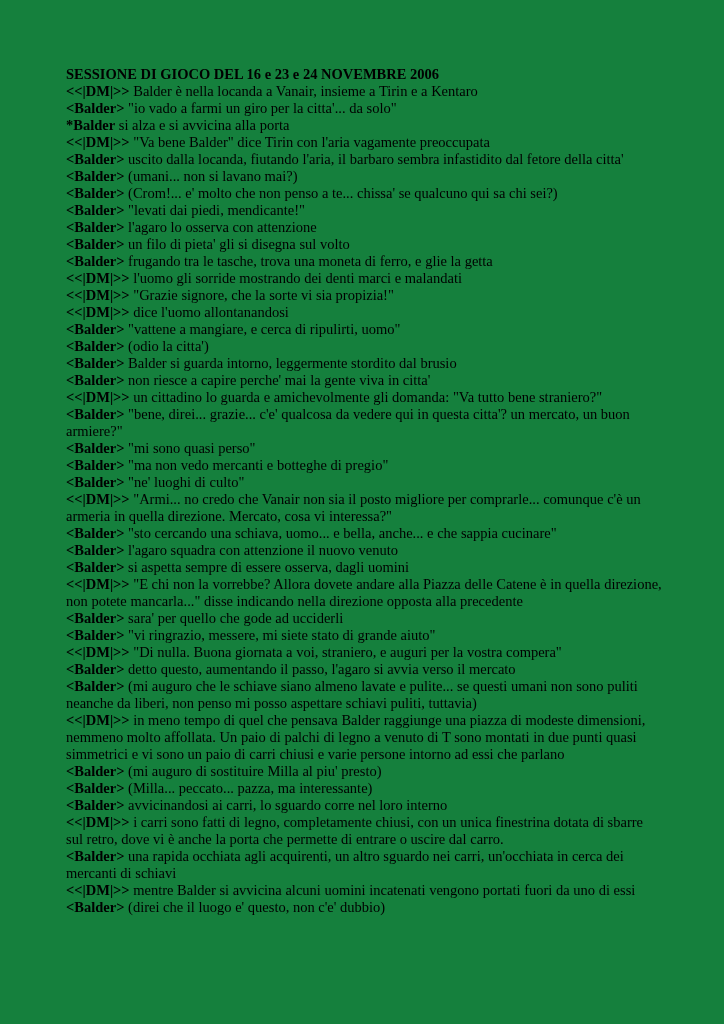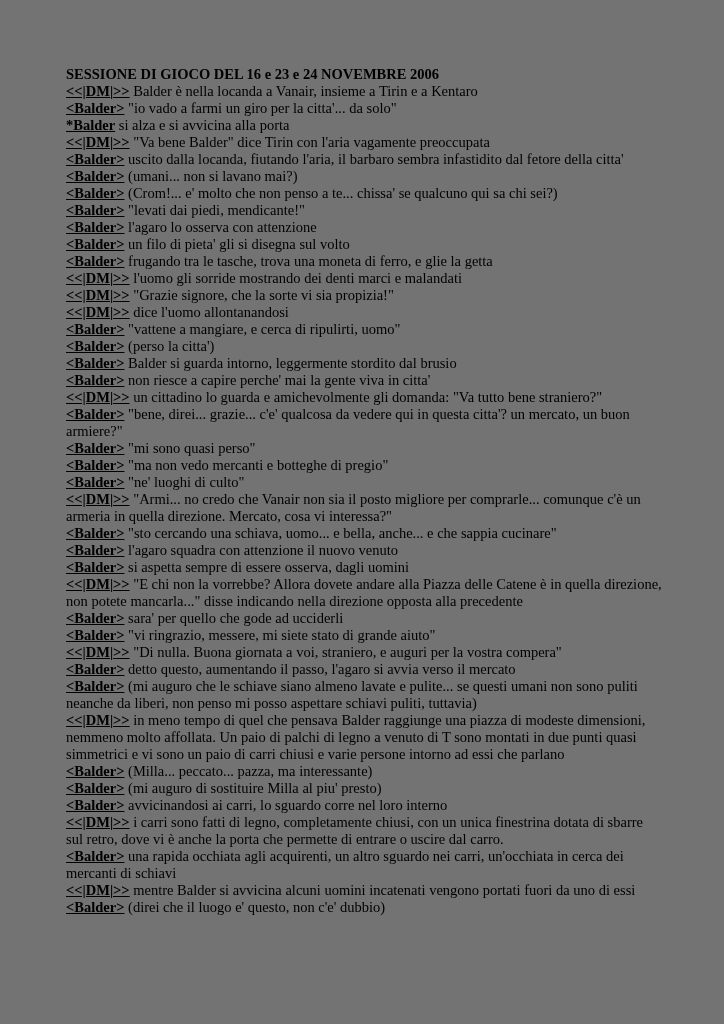--- a/index.html
+++ b/index.html
@@ -4,21 +4,21 @@
 <style>
   html, body {
     margin: 0;
     padding: 0;
     background: #ffffff;
   }
   .page {
     position: relative;
     width: 724px;
     height: 1024px;
-    background: #737373;
+    background: #15803d;
     color: #000000;
     box-sizing: border-box;
     padding: 66px 62px 0 66px;
     font-family: "Liberation Serif", "DejaVu Serif", serif;
     font-size: 14.5px;
     line-height: 17px;
     overflow: hidden;
   }
   .title {
     font-size: 14.5px;
@@ -26,21 +26,20 @@
     font-weight: bold;
     margin: 0;
     padding: 0;
   }
   .chat-line {
     margin: 0;
     padding: 0;
   }
   .chat-line b {
     font-weight: bold;
-    text-decoration: underline;
   }
 </style>
 </head>
 <body>
 
 <div class="page">
   <h1 class="title">SESSIONE DI GIOCO DEL 16 e 23 e 24 NOVEMBRE 2006</h1>
   <div id="chat-log">
       <p class="chat-line"><b>&lt;&lt;|DM|&gt;&gt;</b> <span>Balder è nella locanda a Vanair, insieme a Tirin e a Kentaro</span></p>
       <p class="chat-line"><b>&lt;Balder&gt;</b> <span>"io vado a farmi un giro per la citta'... da solo"</span></p>
@@ -50,40 +49,40 @@
       <p class="chat-line"><b>&lt;Balder&gt;</b> <span>(umani... non si lavano mai?)</span></p>
       <p class="chat-line"><b>&lt;Balder&gt;</b> <span>(Crom!... e' molto che non penso a te... chissa' se qualcuno qui sa chi sei?)</span></p>
       <p class="chat-line"><b>&lt;Balder&gt;</b> <span>"levati dai piedi, mendicante!"</span></p>
       <p class="chat-line"><b>&lt;Balder&gt;</b> <span>l'agaro lo osserva con attenzione</span></p>
       <p class="chat-line"><b>&lt;Balder&gt;</b> <span>un filo di pieta' gli si disegna sul volto</span></p>
       <p class="chat-line"><b>&lt;Balder&gt;</b> <span>frugando tra le tasche, trova una moneta di ferro, e glie la getta</span></p>
       <p class="chat-line"><b>&lt;&lt;|DM|&gt;&gt;</b> <span>l'uomo gli sorride mostrando dei denti marci e malandati</span></p>
       <p class="chat-line"><b>&lt;&lt;|DM|&gt;&gt;</b> <span>"Grazie signore, che la sorte vi sia propizia!"</span></p>
       <p class="chat-line"><b>&lt;&lt;|DM|&gt;&gt;</b> <span>dice l'uomo allontanandosi</span></p>
       <p class="chat-line"><b>&lt;Balder&gt;</b> <span>"vattene a mangiare, e cerca di ripulirti, uomo"</span></p>
-      <p class="chat-line"><b>&lt;Balder&gt;</b> <span>(perso la citta')</span></p>
+      <p class="chat-line"><b>&lt;Balder&gt;</b> <span>(odio la citta')</span></p>
       <p class="chat-line"><b>&lt;Balder&gt;</b> <span>Balder si guarda intorno, leggermente stordito dal brusio</span></p>
       <p class="chat-line"><b>&lt;Balder&gt;</b> <span>non riesce a capire perche' mai la gente viva in citta'</span></p>
       <p class="chat-line"><b>&lt;&lt;|DM|&gt;&gt;</b> <span>un cittadino lo guarda e amichevolmente gli domanda: "Va tutto bene straniero?"</span></p>
       <p class="chat-line"><b>&lt;Balder&gt;</b> <span>"bene, direi... grazie... c'e' qualcosa da vedere qui in questa citta'? un mercato, un buon armiere?"</span></p>
       <p class="chat-line"><b>&lt;Balder&gt;</b> <span>"mi sono quasi perso"</span></p>
       <p class="chat-line"><b>&lt;Balder&gt;</b> <span>"ma non vedo mercanti e botteghe di pregio"</span></p>
       <p class="chat-line"><b>&lt;Balder&gt;</b> <span>"ne' luoghi di culto"</span></p>
       <p class="chat-line"><b>&lt;&lt;|DM|&gt;&gt;</b> <span>"Armi... no credo che Vanair non sia il posto migliore per comprarle... comunque c'è un armeria in quella direzione. Mercato, cosa vi interessa?"</span></p>
       <p class="chat-line"><b>&lt;Balder&gt;</b> <span>"sto cercando una schiava, uomo... e bella, anche... e che sappia cucinare"</span></p>
       <p class="chat-line"><b>&lt;Balder&gt;</b> <span>l'agaro squadra con attenzione il nuovo venuto</span></p>
       <p class="chat-line"><b>&lt;Balder&gt;</b> <span>si aspetta sempre di essere osserva, dagli uomini</span></p>
       <p class="chat-line"><b>&lt;&lt;|DM|&gt;&gt;</b> <span>"E chi non la vorrebbe? Allora dovete andare alla Piazza delle Catene è in quella direzione, non potete mancarla..." disse indicando nella direzione opposta alla precedente</span></p>
       <p class="chat-line"><b>&lt;Balder&gt;</b> <span>sara' per quello che gode ad ucciderli</span></p>
       <p class="chat-line"><b>&lt;Balder&gt;</b> <span>"vi ringrazio, messere, mi siete stato di grande aiuto"</span></p>
       <p class="chat-line"><b>&lt;&lt;|DM|&gt;&gt;</b> <span>"Di nulla. Buona giornata a voi, straniero, e auguri per la vostra compera"</span></p>
       <p class="chat-line"><b>&lt;Balder&gt;</b> <span>detto questo, aumentando il passo, l'agaro si avvia verso il mercato</span></p>
       <p class="chat-line"><b>&lt;Balder&gt;</b> <span>(mi auguro che le schiave siano almeno lavate e pulite... se questi umani non sono puliti neanche da liberi, non penso mi posso aspettare schiavi puliti, tuttavia)</span></p>
       <p class="chat-line"><b>&lt;&lt;|DM|&gt;&gt;</b> <span>in meno tempo di quel che pensava Balder raggiunge una piazza di modeste dimensioni, nemmeno molto affollata. Un paio di palchi di legno a venuto di T sono montati in due punti quasi simmetrici e vi sono un paio di carri chiusi e varie persone intorno ad essi che parlano</span></p>
+      <p class="chat-line"><b>&lt;Balder&gt;</b> <span>(mi auguro di sostituire Milla al piu' presto)</span></p>
       <p class="chat-line"><b>&lt;Balder&gt;</b> <span>(Milla... peccato... pazza, ma interessante)</span></p>
-      <p class="chat-line"><b>&lt;Balder&gt;</b> <span>(mi auguro di sostituire Milla al piu' presto)</span></p>
       <p class="chat-line"><b>&lt;Balder&gt;</b> <span>avvicinandosi ai carri, lo sguardo corre nel loro interno</span></p>
       <p class="chat-line"><b>&lt;&lt;|DM|&gt;&gt;</b> <span>i carri sono fatti di legno, completamente chiusi, con un unica finestrina dotata di sbarre sul retro, dove vi è anche la porta che permette di entrare o uscire dal carro.</span></p>
       <p class="chat-line"><b>&lt;Balder&gt;</b> <span>una rapida occhiata agli acquirenti, un altro sguardo nei carri, un'occhiata in cerca dei mercanti di schiavi</span></p>
       <p class="chat-line"><b>&lt;&lt;|DM|&gt;&gt;</b> <span>mentre Balder si avvicina alcuni uomini incatenati vengono portati fuori da uno di essi</span></p>
       <p class="chat-line"><b>&lt;Balder&gt;</b> <span>(direi che il luogo e' questo, non c'e' dubbio)</span></p>
     </div>
 </div>
 
 </body></html>

